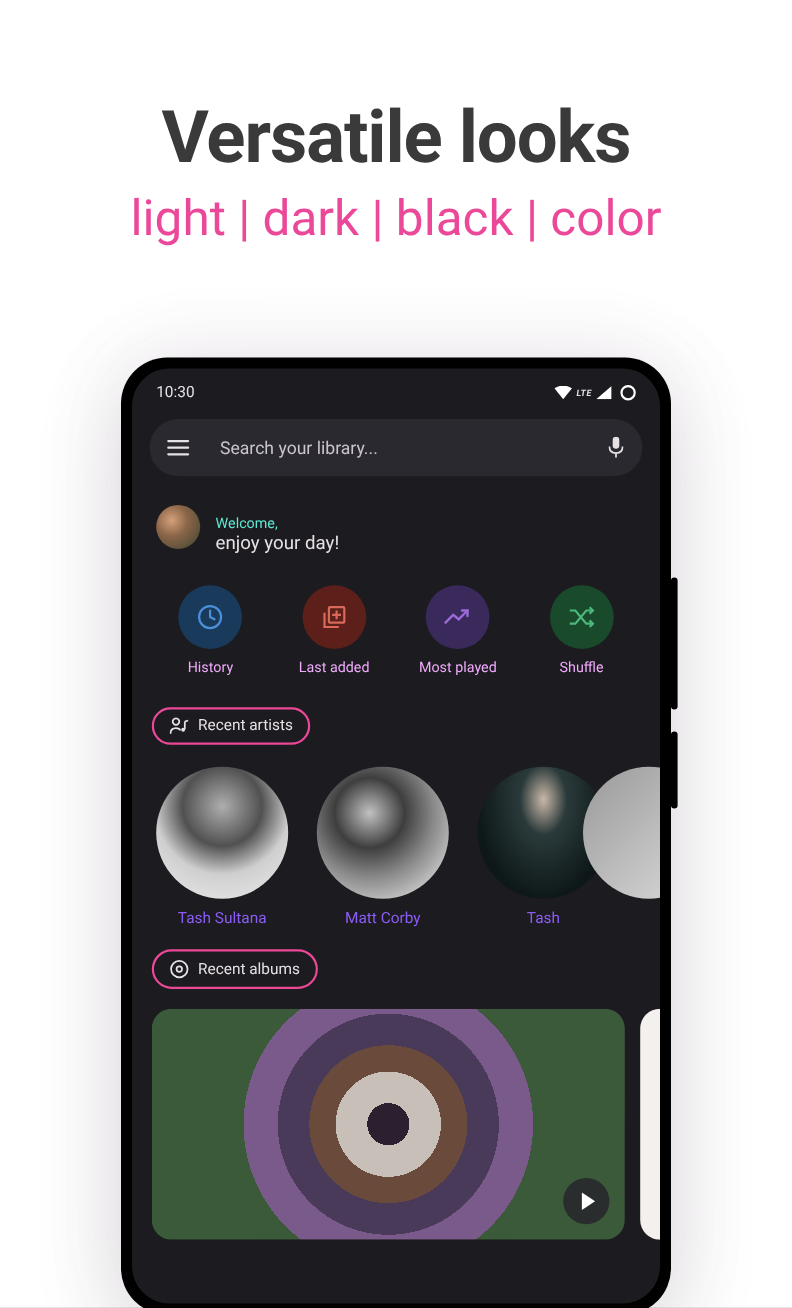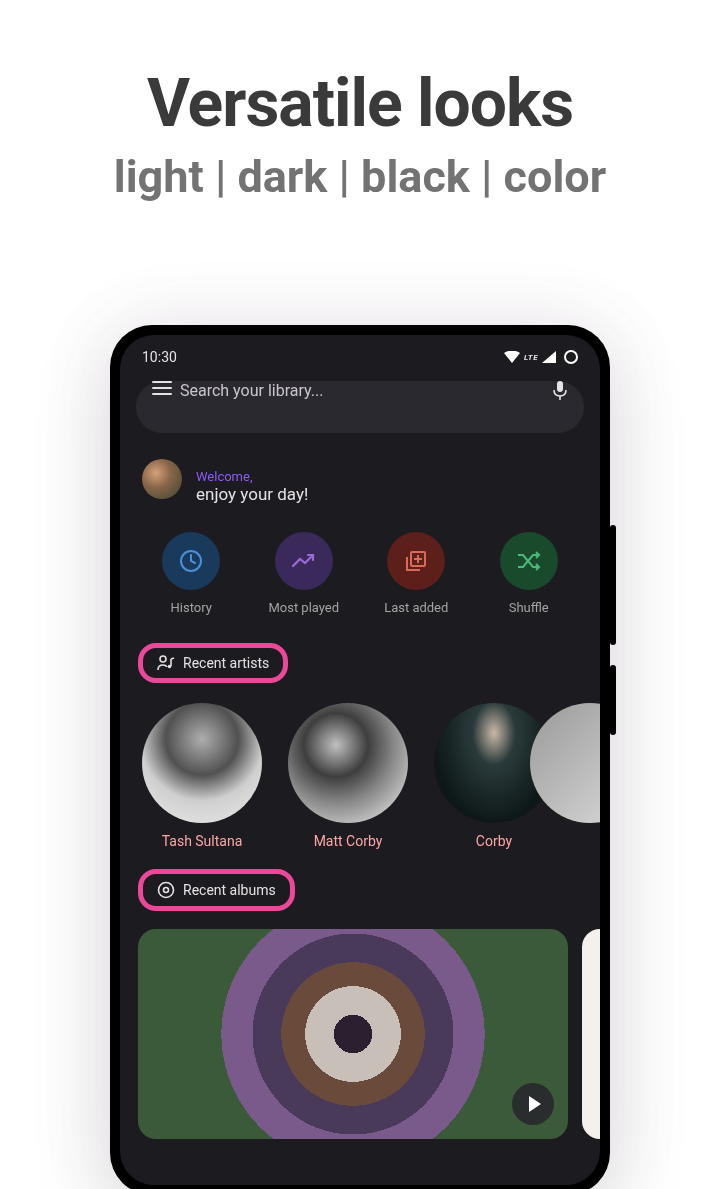--- a/index.html
+++ b/index.html
@@ -1,20 +1,20 @@
 <!DOCTYPE html>
 <html><head>
 <meta charset="utf-8">
 <style>
   * { margin: 0; padding: 0; box-sizing: border-box; font-family: -apple-system, BlinkMacSystemFont, 'Segoe UI', Roboto, sans-serif; }
   body { background: #ffffff; width: 720px; height: 1189px; overflow: hidden; position: relative; }
   
-  .marketing-header { text-align: center; padding-top: 65px; }
+  .marketing-header { text-align: center; padding-top: 87px; }
   .marketing-title { font-size: 66px; font-weight: 700; color: #3a3a3a; letter-spacing: -1px; }
-  .marketing-subtitle { font-size: 45px; font-weight: 700; color: #737373; margin-top: 8px; letter-spacing: 0px; }
+  .marketing-subtitle { font-size: 45px; font-weight: 400; color: #ec4899; margin-top: 8px; letter-spacing: 0px; }
   
   .phone-frame {
     position: absolute;
     left: 50%;
     transform: translateX(-50%);
     top: 325px;
     width: 500px;
     height: 870px;
     background: #000;
     border-radius: 42px;
@@ -51,69 +51,70 @@
   .wifi-icon, .signal-icon { display: inline-flex; }
   .lte-badge { font-size: 8px; font-weight: 700; letter-spacing: 0.5px; font-style: italic; }
   .circle-hollow { width: 14px; height: 14px; border: 2px solid #fff; border-radius: 50%; margin-left: 4px; }
   
   .search-bar {
     margin: 6px 16px 0;
     background: #2b2930;
     border-radius: 28px;
     height: 52px;
     display: flex;
+    align-items: center;
     padding: 0 16px;
-    gap: 8px;
+    gap: 28px;
   }
   .hamburger { width: 20px; height: 14px; display: flex; flex-direction: column; justify-content: space-between; }
   .hamburger span { height: 2px; background: #e6e1e5; border-radius: 1px; }
   .search-text { flex: 1; color: #cac4d0; font-size: 16px; }
   .mic-icon { width: 16px; display: flex; justify-content: center; }
   
   .welcome-row {
     display: flex;
     align-items: center;
     gap: 14px;
     padding: 20px 22px 10px;
   }
   .avatar {
     width: 40px;
     height: 40px;
     border-radius: 50%;
     background: radial-gradient(circle at 35% 35%, #d4a17a 0%, #8a6548 40%, #3a4530 100%);
     flex-shrink: 0;
   }
-  .welcome-text .small { font-size: 13px; color: #8b5cf6; margin-top: 16px; }
+  .welcome-text .small { font-size: 13px; color: #5eead4; margin-top: 16px; }
   .welcome-text .big { font-size: 17px; font-weight: 400; color: #e6e1e5; }
   
   .category-row {
     display: flex;
     justify-content: space-between;
     padding: 18px 18px 8px;
   }
   .cat-item { display: flex; flex-direction: column; align-items: center; gap: 10px; width: 24%; }
   .cat-circle {
     width: 58px;
     height: 58px;
     border-radius: 50%;
     display: flex;
     align-items: center;
     justify-content: center;
   }
   .cat-circle.blue   { background: #1a3a5c; }
   .cat-circle.red    { background: #5c1f1a; }
   .cat-circle.purple { background: #3a2a5c; }
   .cat-circle.green  { background: #1a4a2c; }
-  .cat-label { font-size: 13px; color: #a3a3a3; }
+  .cat-label { font-size: 13px; color: #f0abfc; }
   
   .chip {
     display: inline-flex;
     align-items: center;
     gap: 8px;
-    border: 5px solid #ec4899;
+    border: 2px solid #ec4899;
     border-radius: 18px;
     padding: 7px 14px;
     margin: 20px 0 0 18px;
     font-size: 14px;
     color: #e6e1e5;
   }
   
   .artists-row {
     display: flex;
     gap: 18px;
@@ -121,21 +122,21 @@
     overflow: hidden;
   }
   .artist-item { display: flex; flex-direction: column; align-items: center; gap: 10px; flex-shrink: 0; width: 128px; }
   .artist-circle {
     width: 120px;
     height: 120px;
     border-radius: 50%;
     background: #333;
     overflow: hidden;
   }
-  .artist-name { font-size: 14px; color: #fca5a5; }
+  .artist-name { font-size: 14px; color: #8b5cf6; }
   .art1 { background: radial-gradient(circle at 50% 30%, #aaa 0%, #555 35%, #c8c8c8 60%, #e2e2e2 100%); filter: contrast(1.1); }
   .art2 { background: radial-gradient(circle at 40% 35%, #bbb 0%, #444 30%, #888 55%, #eee 100%); filter: contrast(1.1); }
   .art3 { background: radial-gradient(ellipse at 50% 25%, #c9b8a8 0%, #2a3a3a 25%, #0e1818 70%); }
   .art4 { background: linear-gradient(135deg, #999, #ddd); }
   .artist-item.peek { width: 28px; }
   .artist-item.peek .artist-circle { width: 120px; margin-left: 0; }
   
   .albums-area { padding: 18px 0 0 18px; }
   .album-row { display: flex; gap: 14px; overflow: hidden; }
   .album-card {
@@ -238,37 +239,37 @@
       <div class="cat-item">
         <div class="cat-circle blue">
           <svg width="26" height="26" viewBox="0 0 26 26">
               <circle cx="13" cy="13" r="10" stroke="#4a90d9" stroke-width="2" fill="none"></circle>
               <path d="M13 7 L13 13 L17 15" stroke="#4a90d9" stroke-width="2" fill="none" stroke-linecap="round"></path>
             </svg>
         </div>
         <span class="cat-label">History</span>
       </div>
       <div class="cat-item">
-        <div class="cat-circle purple">
-          <svg width="26" height="18" viewBox="0 0 26 18">
-              <path d="M2 14 L9 7 L14 11 L22 3" stroke="#9a6ad9" stroke-width="2.2" fill="none" stroke-linecap="round"></path>
-              <path d="M17 3 L22 3 L22 8" stroke="#9a6ad9" stroke-width="2.2" fill="none" stroke-linecap="round"></path>
-            </svg>
-        </div>
-        <span class="cat-label">Most played</span>
-      </div>
-      <div class="cat-item">
         <div class="cat-circle red">
           <svg width="24" height="24" viewBox="0 0 24 24">
               <rect x="7" y="3" width="14" height="14" rx="1" stroke="#d96a5a" stroke-width="2" fill="none"></rect>
               <path d="M3 8 L3 21 L16 21" stroke="#d96a5a" stroke-width="2" fill="none"></path>
               <path d="M14 6 L14 14 M10 10 L18 10" stroke="#d96a5a" stroke-width="2"></path>
             </svg>
         </div>
         <span class="cat-label">Last added</span>
+      </div>
+      <div class="cat-item">
+        <div class="cat-circle purple">
+          <svg width="26" height="18" viewBox="0 0 26 18">
+              <path d="M2 14 L9 7 L14 11 L22 3" stroke="#9a6ad9" stroke-width="2.2" fill="none" stroke-linecap="round"></path>
+              <path d="M17 3 L22 3 L22 8" stroke="#9a6ad9" stroke-width="2.2" fill="none" stroke-linecap="round"></path>
+            </svg>
+        </div>
+        <span class="cat-label">Most played</span>
       </div>
       <div class="cat-item">
         <div class="cat-circle green">
           <svg width="26" height="20" viewBox="0 0 26 20">
               <path d="M2 4 L7 4 L17 16 L22 16 M2 16 L7 16 L17 4 L22 4" stroke="#4ab97a" stroke-width="2" fill="none"></path>
               <path d="M20 1 L23 4 L20 7 M20 13 L23 16 L20 19" stroke="#4ab97a" stroke-width="2" fill="none"></path>
             </svg>
         </div>
         <span class="cat-label">Shuffle</span>
       </div>
@@ -293,21 +294,21 @@
       <div class="artist-item">
         <div class="artist-circle art1"></div>
         <span class="artist-name">Tash Sultana</span>
       </div>
       <div class="artist-item">
         <div class="artist-circle art2"></div>
         <span class="artist-name">Matt Corby</span>
       </div>
       <div class="artist-item">
         <div class="artist-circle art3"></div>
-        <span class="artist-name">Corby</span>
+        <span class="artist-name">Tash</span>
       </div>
       <div class="artist-item peek">
         <div class="artist-circle art4"></div>
       </div>
     </div>
 
     
     <div class="chip">
       <span>
         <svg width="18" height="18" viewBox="0 0 18 18">

